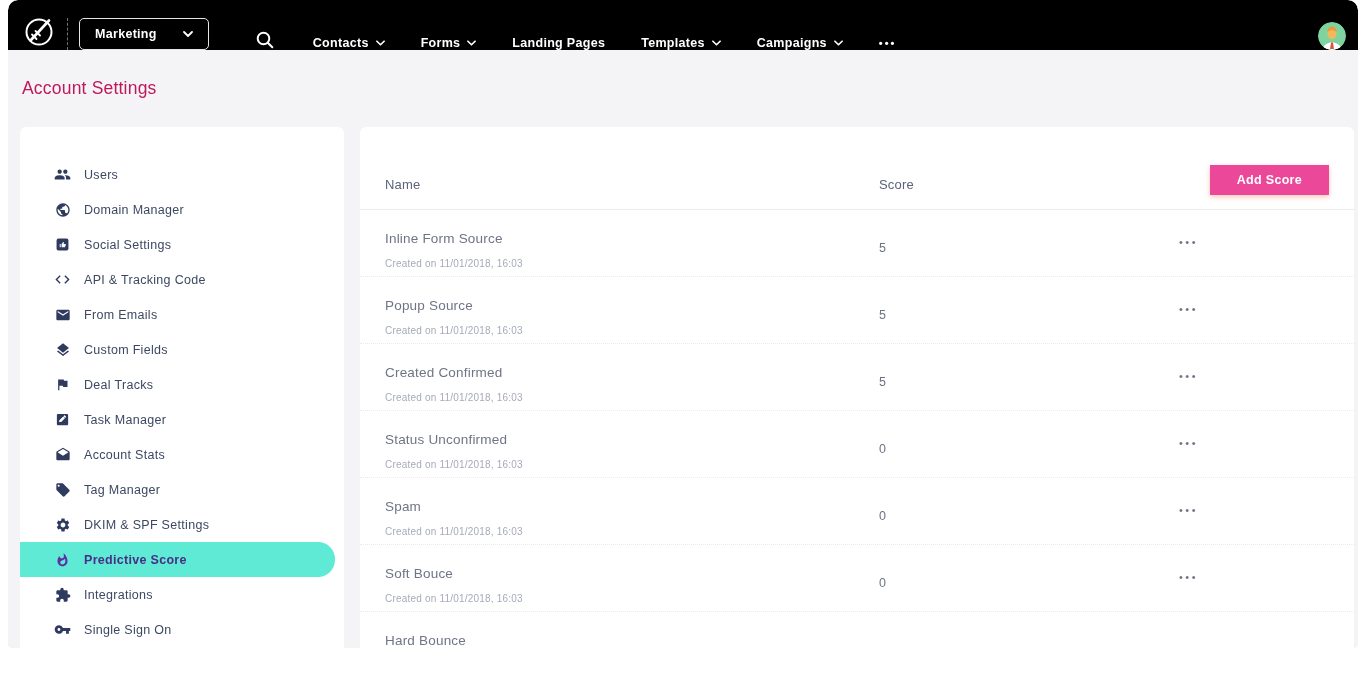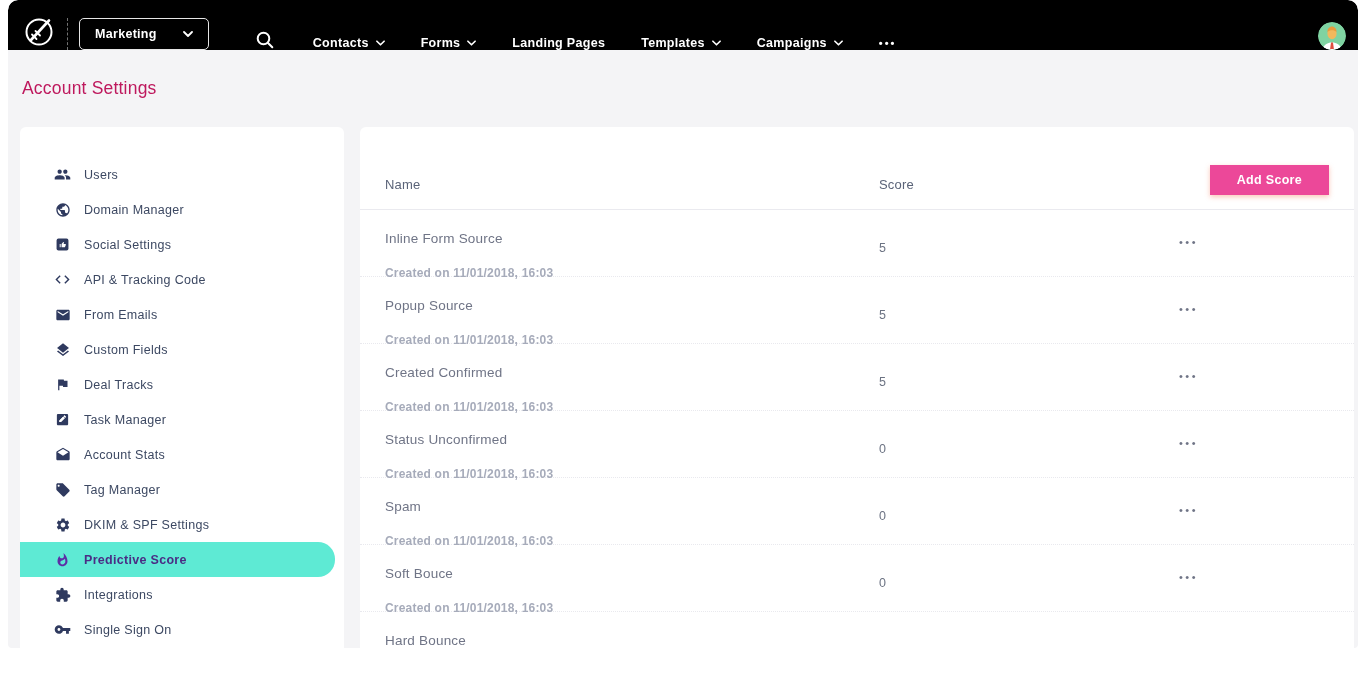--- a/index.html
+++ b/index.html
@@ -48,21 +48,21 @@
   .thead { height:83px; align-items:end; padding-bottom:17px; border-bottom:1px solid #eaeaef; }
   .th { font-size:13px; color:#5a6378; letter-spacing:.2px; }
   .add-btn { justify-self:end; align-self:end; margin-bottom:-3px; height:30px; padding:0 27px;
     background:#ec4899; color:#fff; border:none; border-radius:0; font-size:12.5px;
     font-weight:bold; letter-spacing:.3px; cursor:pointer;
     font-family:"Liberation Sans", sans-serif; box-shadow:0 2px 5px rgba(241,91,51,.35); }
   .row { height:67px; border-bottom:1px dotted #e9e9ee; align-items:start; }
   .row:last-child { border-bottom:none; }
   .row .name-cell { padding-top:21px; }
   .row .r-title { font-size:13.5px; color:#6f7486; letter-spacing:.2px; }
-  .row .r-sub { font-size:12px; color:#a6abba; margin-top:20px; letter-spacing:.2px;font-weight:bold; }
+  .row .r-sub { font-size:10px; color:#a6abba; margin-top:12px; letter-spacing:.2px; }
   .row .score-cell { padding-top:31px; font-size:12.5px; color:#6c7383; }
   .row .menu-cell { padding-top:26px; font-size:11px; letter-spacing:2.5px; color:#6f7486;
     cursor:pointer; justify-self:start; }
 </style>
 </head>
 <body>
 
 <div class="app">
 
   <div class="topbar">

